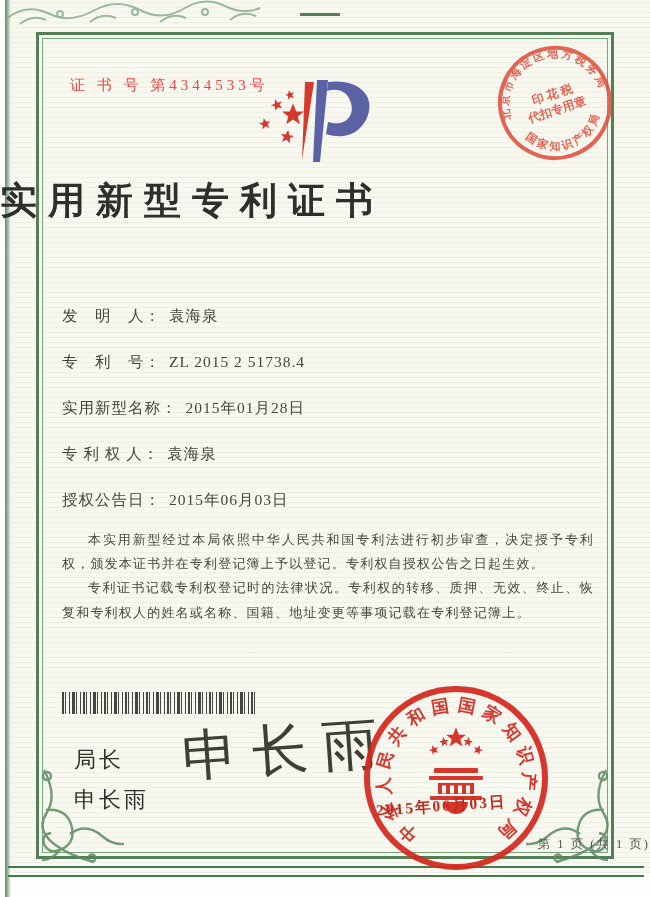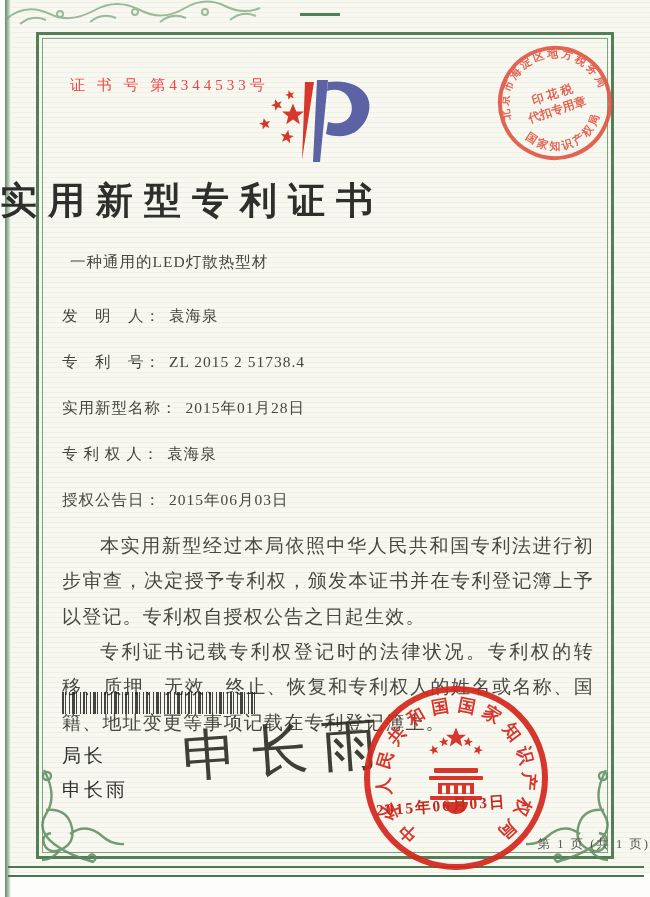--- a/index.html
+++ b/index.html
@@ -32,36 +32,36 @@
     font-size:37px;font-weight:bold;letter-spacing:11px;color:#2e2f2c;}
 
   .fields{position:absolute;left:62px;top:252px;right:58px;}
   .field-row{display:flex;align-items:baseline;height:22px;margin-bottom:24px;
     font-size:15.5px;color:#45463c;letter-spacing:1px;}
   .field-row:first-child{margin-bottom:32px;}
   .field-label{white-space:pre;}
   .field-value{margin-left:8px;white-space:pre;}
 
   .paragraphs{position:absolute;left:62px;top:528px;right:56px;
-    font-size:19px;line-height:1.86;color:#474840;letter-spacing:1.2px;
+    font-size:13px;line-height:1.86;color:#474840;letter-spacing:1.2px;
     text-align:justify;}
   .paragraphs p{margin:0;text-indent:2em;}
 
   .barcode{position:absolute;left:62px;top:692px;width:194px;height:22px;opacity:.82;
     background:repeating-linear-gradient(90deg,
       #1d1d1d 0 2px, transparent 2px 3px,
       #1d1d1d 3px 4px, transparent 4px 7px,
       #1d1d1d 7px 8px, transparent 8px 10px,
       #1d1d1d 10px 13px, transparent 13px 14px,
       #1d1d1d 14px 15px, transparent 15px 18px,
       #1d1d1d 18px 19px, transparent 19px 21px);
     filter:blur(.3px);}
-  .signoff{position:absolute;left:62px;top:740px;
-    font-family:Liberation Mono, monospace;
-    font-size:19px;color:#2f302c;letter-spacing:3px;line-height:1.8;}
+  .signoff{position:absolute;left:74px;top:740px;
+    font-family:Liberation Sans, sans-serif;
+    font-size:22px;color:#2f302c;letter-spacing:3px;line-height:1.8;}
   .signature{position:absolute;left:182px;top:712px;width:230px;
     font-size:56px;color:#26261f;transform:rotate(-4deg);
     letter-spacing:14px;white-space:nowrap;opacity:.88;
     font-family:"DejaVu Serif",serif;}
 
   .main-seal{position:absolute;left:358px;top:680px;width:196px;height:196px;
     opacity:.93;}
   .seal-date{position:absolute;left:376px;top:796px;font-size:15.5px;
     color:#c22a1d;letter-spacing:2px;transform:rotate(-4deg);font-weight:bold;}
   .tax-stamp{position:absolute;left:492px;top:40px;width:126px;height:126px;
@@ -131,21 +131,20 @@
   <use href="#star" transform="translate(38,19) scale(0.5) rotate(-15)" fill="#d6392b"></use>
   <use href="#star" transform="translate(25,29) scale(0.6) rotate(-20)" fill="#d6392b"></use>
   <use href="#star" transform="translate(13,48) scale(0.6) rotate(-12)" fill="#d6392b"></use>
   <use href="#star" transform="translate(35,61) scale(0.7) rotate(10)" fill="#d6392b"></use>
 </svg>
 
 <div class="title">实用新型专利证书</div>
 
 <div class="fields">
   <div class="field-row">
-    <span class="field-value">一种通用的LED灯散热型材</span>
   </div>
   <div class="field-row">
     <span class="field-label">发　明　人：</span>
     <span class="field-value">袁海泉</span>
   </div>
   <div class="field-row">
     <span class="field-label">专　利　号：</span>
     <span class="field-value">ZL 2015 2 51738.4</span>
   </div>
   <div class="field-row">

